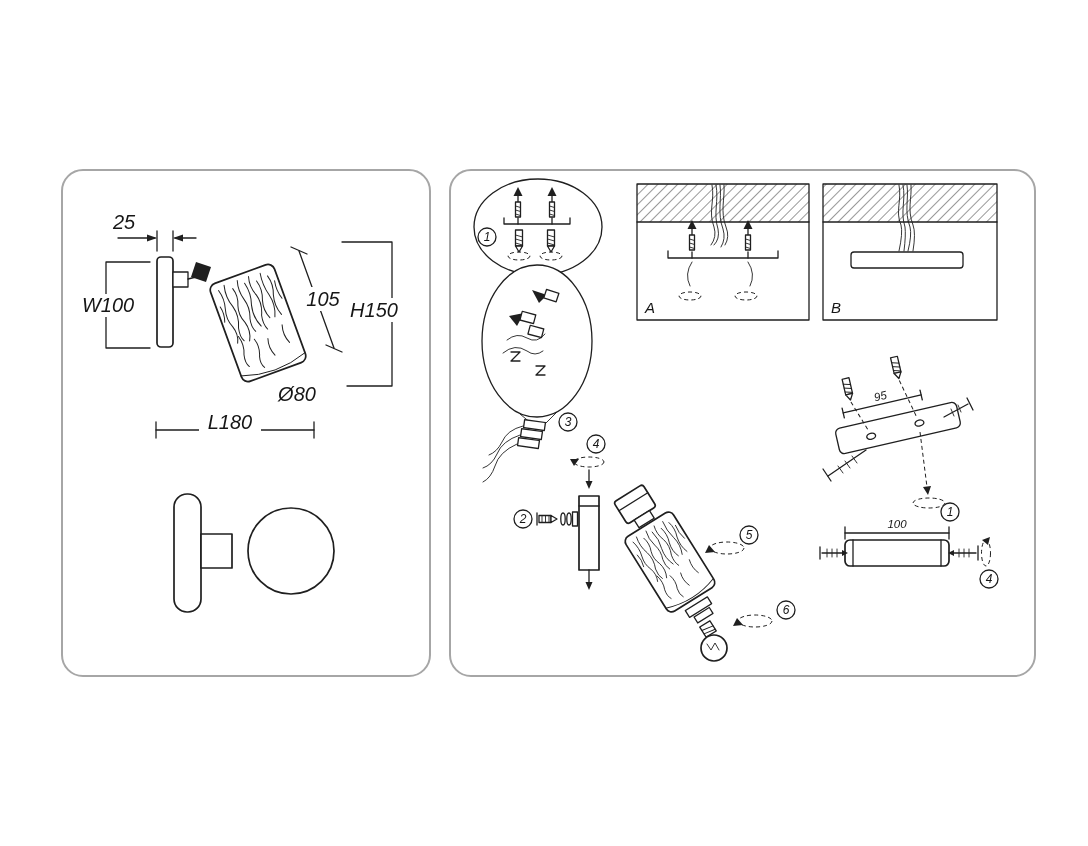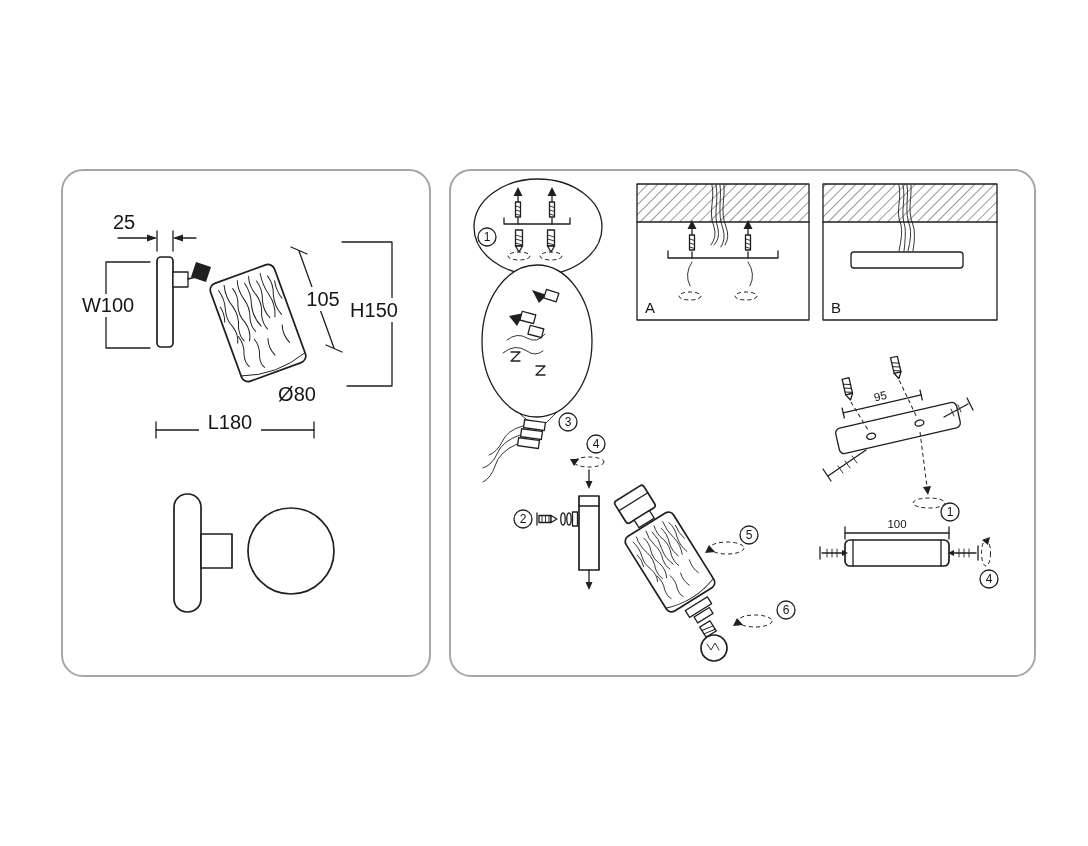--- a/index.html
+++ b/index.html
@@ -1,16 +1,16 @@
 <!DOCTYPE html>
 <html><head>
 <meta charset="utf-8">
 <style>
   html,body { margin:0; padding:0; background:#ffffff; }
-  .page { position:relative; width:1088px; height:846px; background:#ffffff; overflow:hidden; }
+  .page { position:relative; width:1088px; height:846px; background:#ffffff; overflow:hidden;font-style:italic; }
   svg { position:absolute; left:0; top:0; }
   .panel { fill:#ffffff; stroke:#a6a6a6; stroke-width:2; }
   .ln   { fill:none; stroke:#1f1f1f; stroke-width:1.3; stroke-linecap:round; stroke-linejoin:round; }
   .lnf  { fill:#ffffff; stroke:#1f1f1f; stroke-width:1.3; stroke-linejoin:round; }
   .lnf2 { fill:#ffffff; stroke:#1f1f1f; stroke-width:1.7; stroke-linejoin:round; }
   .thin { fill:none; stroke:#1f1f1f; stroke-width:0.9; stroke-linecap:round; }
   .blk  { fill:#1f1f1f; stroke:none; }
   .dash { fill:none; stroke:#1f1f1f; stroke-width:1; stroke-dasharray:4 3; }
   .mask { fill:#ffffff; stroke:none; }
   .grain path { fill:none; stroke:#222; stroke-width:1; stroke-linecap:round; }

